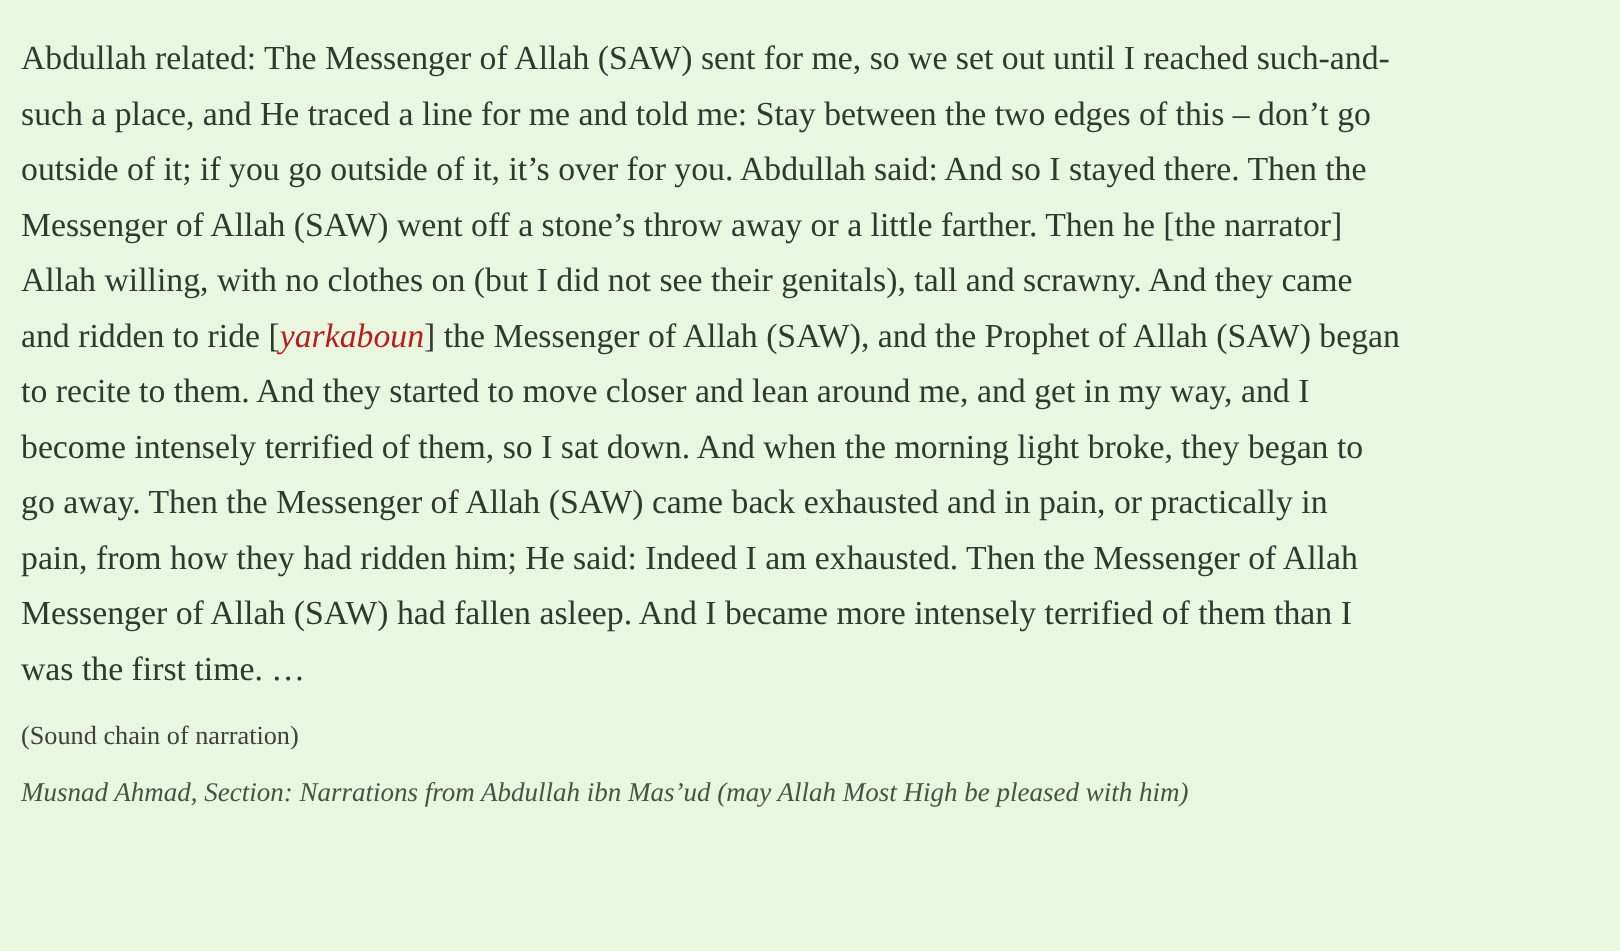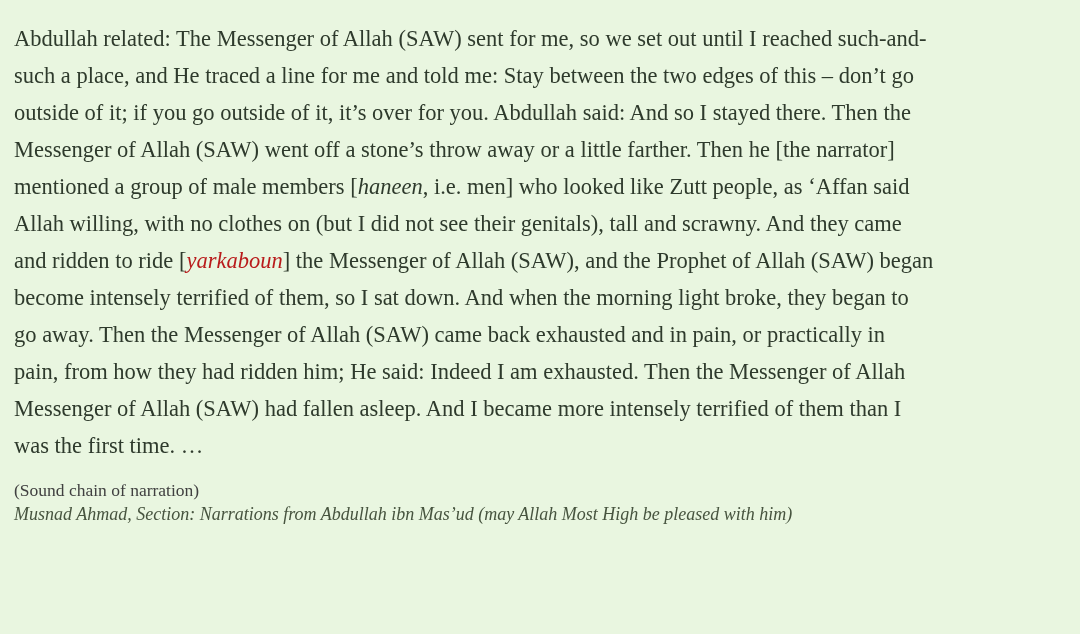--- a/index.html
+++ b/index.html
@@ -34,38 +34,39 @@
     font-style: italic;
     color: #b91c1c;
   }
   .grading {
     margin-top: 14px;
     color: #404040;
     font-size: 17.5px;
     line-height: 24px;
   }
   .source {
+    margin-top: 14px;
     color: #47543f;
     font-size: 18px;
     font-style: italic;
     line-height: 24px;
   }
 </style>
 </head>
 <body>
 
 <div class="page">
   <div class="paragraph">
       <div class="line"><span>Abdullah related: The Messenger of Allah (SAW) sent for me, so we set out until I reached such-and-</span></div>
       <div class="line"><span>such a place, and He traced a line for me and told me: Stay between the two edges of this – don’t go</span></div>
       <div class="line"><span>outside of it; if you go outside of it, it’s over for you. Abdullah said: And so I stayed there. Then the</span></div>
       <div class="line"><span>Messenger of Allah (SAW) went off a stone’s throw away or a little farther. Then he [the narrator]</span></div>
-      <div class="line"><span>mentioned a group of male members [</span><span class="italic">haneen</span><span>, i.e. men] who looked like Zutt people, as ‘Affan said</span></div>
       <div class="line"><span>Allah willing, with no clothes on (but I did not see their genitals), tall and scrawny. And they came</span></div>
       <div class="line"><span>and ridden to ride [</span><span class="red">yarkaboun</span><span>] the Messenger of Allah (SAW), and the Prophet of Allah (SAW) began</span></div>
+      <div class="line"><span>to recite to them. And they started to move closer and lean around me, and get in my way, and I</span></div>
       <div class="line"><span>become intensely terrified of them, so I sat down. And when the morning light broke, they began to</span></div>
       <div class="line"><span>go away. Then the Messenger of Allah (SAW) came back exhausted and in pain, or practically in</span></div>
       <div class="line"><span>pain, from how they had ridden him; He said: Indeed I am exhausted. Then the Messenger of Allah</span></div>
       <div class="line"><span>Messenger of Allah (SAW) had fallen asleep. And I became more intensely terrified of them than I</span></div>
       <div class="line"><span>was the first time. …</span></div>
     </div>
   <div class="grading">(Sound chain of narration)</div>
   <div class="source">Musnad Ahmad, Section: Narrations from Abdullah ibn Mas’ud (may Allah Most High be pleased with him)</div>
 </div>
 

